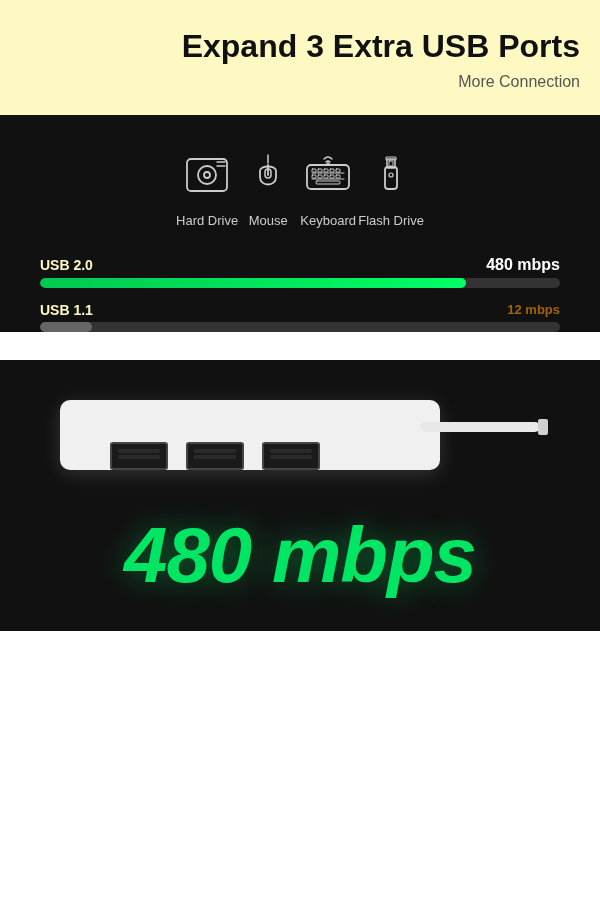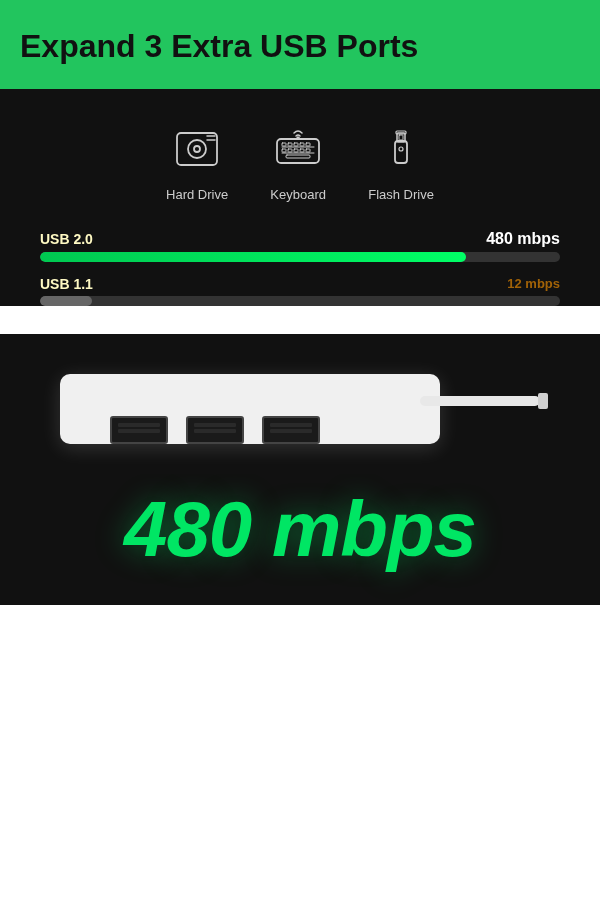--- a/index.html
+++ b/index.html
@@ -5,22 +5,22 @@
     * { margin: 0; padding: 0; box-sizing: border-box; }
     body {
       width: 600px;
       min-height: 920px;
       font-family: Arial, sans-serif;
       overflow-x: hidden;
     }
 
     
     .top-section {
-      background: #22c55e;
-      text-align: left;
+      background: #fef9c3;
+      text-align: right;
       padding: 28px 20px 24px;
     }
     .main-title {
       font-size: 32px;
       font-weight: 900;
       color: #111;
       line-height: 1.15;
     }
     .subtitle {
       font-size: 16px;
@@ -33,21 +33,20 @@
     .dark-section {
       background: #111111;
       padding: 30px 20px 0;
       position: relative;
     }
 
     
     .icons-row {
       display: flex;
       justify-content: center;
-      gap: 40px;
       margin-bottom: 28px;
     }
     .icon-item {
       display: flex;
       flex-direction: column;
       align-items: center;
       gap: 8px;
     }
     .icon-box {
       width: 60px;
@@ -200,20 +199,21 @@
     }
 
     
     svg { fill: none; stroke: #cccccc; stroke-width: 1.8; stroke-linecap: round; stroke-linejoin: round; }
   </style>
 </head>
 <body>
 
 <div class="top-section">
   <h1 class="main-title">Expand 3 Extra USB Ports</h1>
+  <p class="subtitle">More Connection</p>
 </div>
 
 <div class="dark-section">
 
   <div class="icons-row">
 
     <div class="icon-item">
       <div class="icon-box">
         <svg width="52" height="52" viewBox="0 0 52 52">
 
@@ -222,20 +222,35 @@
           <circle cx="26" cy="26" r="9" stroke="#cccccc" stroke-width="1.8"></circle>
           <circle cx="26" cy="26" r="3" stroke="#cccccc" stroke-width="1.8"></circle>
 
           <line x1="36" y1="13" x2="44" y2="13" stroke="#cccccc" stroke-width="1.5"></line>
           <line x1="36" y1="17" x2="44" y2="17" stroke="#cccccc" stroke-width="1.5"></line>
         </svg>
       </div>
       <span class="icon-label">Hard Drive</span>
     </div>
 
+    <div class="icon-item">
+      <div class="icon-box">
+        <svg width="52" height="52" viewBox="0 0 52 52">
+
+          <path d="M18 28 C18 38 34 38 34 28 L34 22 C34 16 18 16 18 22 Z" stroke="#cccccc" stroke-width="1.8" fill="none"></path>
+
+          <line x1="26" y1="16" x2="26" y2="26" stroke="#cccccc" stroke-width="1.8"></line>
+
+          <rect x="23" y="20" width="6" height="9" rx="3" stroke="#cccccc" stroke-width="1.5" fill="none"></rect>
+
+          <path d="M26 14 Q26 8 26 6" stroke="#cccccc" stroke-width="1.5"></path>
+        </svg>
+      </div>
+      <span class="icon-label">Mouse</span>
+    </div>
 
     <div class="icon-item">
       <div class="icon-box">
         <svg width="52" height="52" viewBox="0 0 52 52">
 
           <rect x="5" y="16" width="42" height="24" rx="4" stroke="#cccccc" stroke-width="1.8" fill="none"></rect>
 
           <line x1="10" y1="24" x2="42" y2="24" stroke="#cccccc" stroke-width="1"></line>
           <line x1="10" y1="30" x2="42" y2="30" stroke="#cccccc" stroke-width="1"></line>
 

